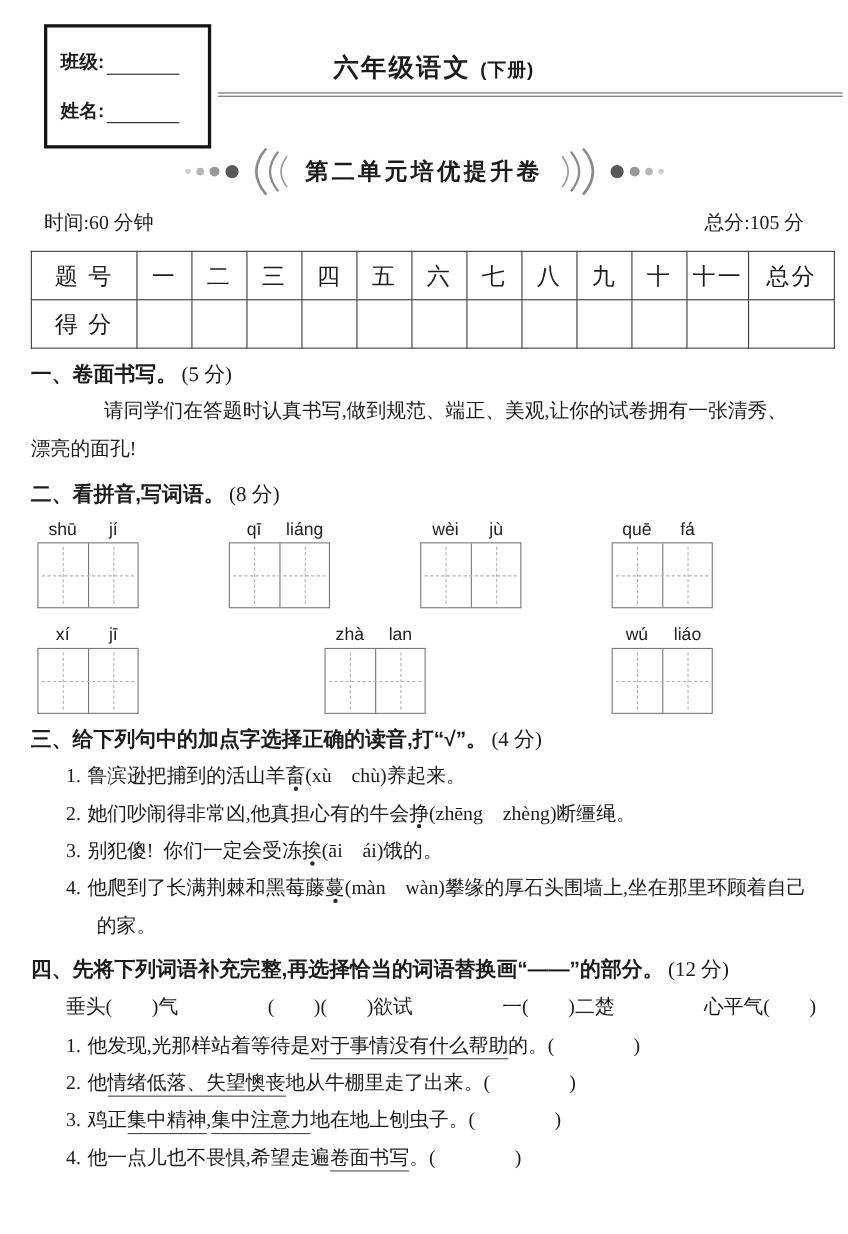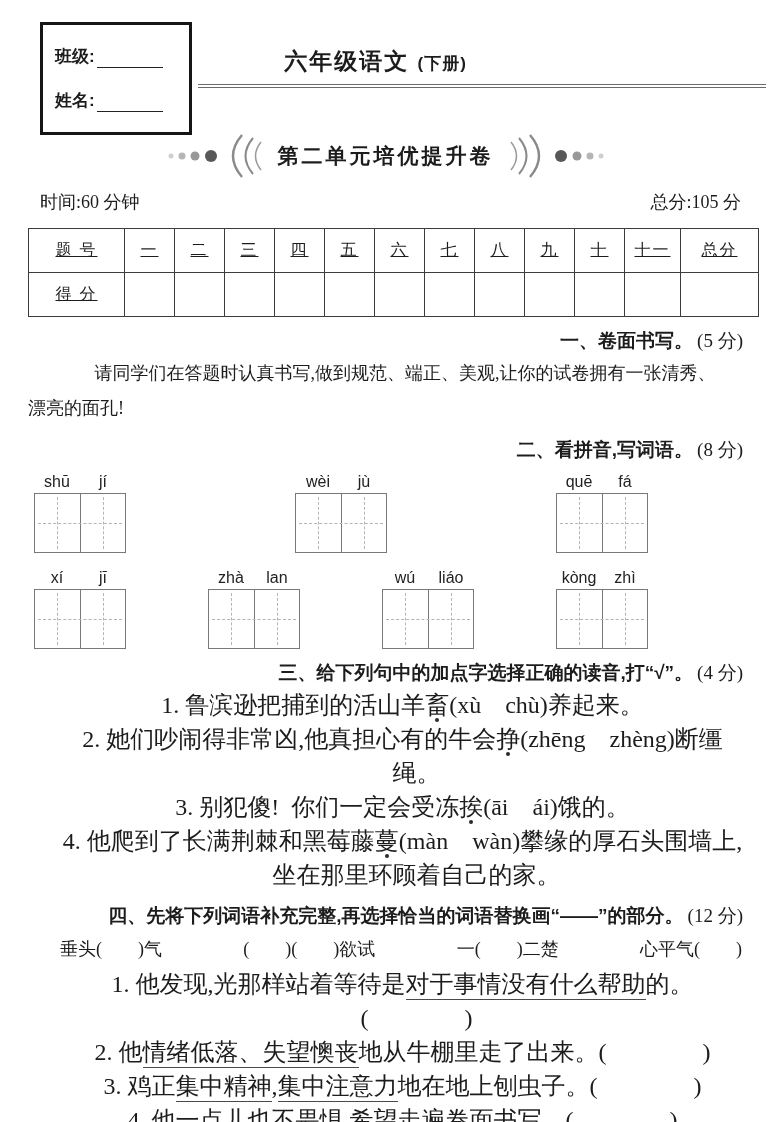--- a/index.html
+++ b/index.html
@@ -13,56 +13,56 @@
 
   
   .header{position:relative;height:118px;}
   .name-box{
     position:absolute;left:40px;top:22px;width:152px;height:113px;box-sizing:border-box;
     border:3px solid #161616;display:flex;flex-direction:column;justify-content:space-evenly;
     padding-left:12px;background:#fff;
   }
   .nb-row{display:flex;align-items:flex-end;font-size:17px;}
   .blank-line{display:inline-block;width:66px;height:15px;border-bottom:1.6px solid #222;margin-left:2px;}
-  .book-title{position:absolute;left:103px;width:545px;top:46px;text-align:center;font-size:23px;letter-spacing:2px;}
+  .book-title{position:absolute;left:122px;width:545px;top:46px;text-align:center;font-size:23px;letter-spacing:2px;}
   .book-title .vol{font-size:17px;letter-spacing:1px;}
   .title-rule{position:absolute;left:198px;right:5px;top:84px;height:4px;box-sizing:border-box;
     border-top:1.4px solid #6b6b6b;border-bottom:1.4px solid #6b6b6b;}
 
   
   .banner{display:flex;align-items:center;justify-content:center;gap:14px;height:52px;margin-top:12px;}
   .banner-title{font-size:21px;letter-spacing:3px;font-family:Liberation Mono, monospace;}
 
   
-  .meta{display:flex;justify-content:space-between;margin-top:8px;padding:0 30px 0 40px;font-size:18px;}
-
-  
-  table.score-table{margin:14px 0 0 28px;width:720px;border-collapse:collapse;table-layout:fixed;font-size:16px;text-decoration:underline;}
+  .meta{display:flex;justify-content:space-between;margin-top:8px;padding:0 40px 0 40px;font-size:18px;}
+
+  
+  table.score-table{margin:14px 0 0 28px;width:720px;border-collapse:collapse;table-layout:fixed;font-size:21px;}
   table.score-table td{border:1.5px solid #3c3c3c;height:43px;text-align:center;padding:0;letter-spacing:2px;}
 
   
-  .sec-title{margin:9px 28px 0 28px;font-size:19px;line-height:30px;text-align:right;}
+  .sec-title{margin:9px 28px 0 28px;font-size:19px;line-height:30px;}
   .sec-title .t-score{font-family:"Liberation Serif","DejaVu Serif",serif;font-weight:normal;margin-left:4px;}
   .para{margin:0 26px 0 28px;font-size:18px;line-height:35px;}
   .para .p-line.first{text-indent:3.7em;}
 
   
   .py-row{display:flex;justify-content:space-between;width:614px;margin:8px 0 0 34px;}
   .py-row.second{margin-top:16px;}
   .py-unit{width:92px;}
   .py-labels{display:flex;font-family:"Liberation Sans","DejaVu Sans",sans-serif;font-size:16px;color:#222;margin-bottom:2px;}
   .py-labels span{width:50%;text-align:center;}
   .py-box{height:60px;box-sizing:border-box;border:1.6px solid #787878;display:flex;position:relative;background:#fff;}
   .py-cell{width:50%;position:relative;}
   .py-cell + .py-cell{border-left:1.6px solid #787878;}
   .py-cell::before{content:"";position:absolute;left:50%;top:3px;bottom:3px;border-left:1px dashed #b4b4b4;}
   .py-box::after{content:"";position:absolute;left:3px;right:3px;top:50%;border-top:1px dashed #b4b4b4;}
 
   
-  .q-item{margin:0 26px 0 28px;padding-left:60px;text-indent:-28px;font-size:24px;line-height:34px;text-align:center;}
+  .q-item{margin:0 26px 0 28px;padding-left:60px;text-indent:-28px;font-size:18px;line-height:34px;}
   .q-num{margin-right:6px;}
   .dotted{position:relative;}
   .dotted::after{content:"";position:absolute;left:50%;bottom:-4px;transform:translateX(-50%);
     width:4px;height:4px;border-radius:50%;background:#2a2a2a;}
   .ul{border-bottom:1.5px solid #4a4a4a;padding-bottom:2px;font-family:Liberation Serif, serif;}
 
   
   .blank-row{display:flex;justify-content:space-between;width:682px;margin-left:60px;font-size:18px;line-height:36px;}
 </style>
 </head>
@@ -183,20 +183,30 @@
             <span>shū</span>
             <span>jí</span>
           </div>
           <div class="py-box">
             <div class="py-cell"></div>
             <div class="py-cell"></div>
           </div>
         </div>
         <div class="py-unit">
           <div class="py-labels">
+            <span>qī</span>
+            <span>liáng</span>
+          </div>
+          <div class="py-box">
+            <div class="py-cell"></div>
+            <div class="py-cell"></div>
+          </div>
+        </div>
+        <div class="py-unit">
+          <div class="py-labels">
             <span>wèi</span>
             <span>jù</span>
           </div>
           <div class="py-box">
             <div class="py-cell"></div>
             <div class="py-cell"></div>
           </div>
         </div>
         <div class="py-unit">
           <div class="py-labels">
@@ -227,30 +237,20 @@
           </div>
           <div class="py-box">
             <div class="py-cell"></div>
             <div class="py-cell"></div>
           </div>
         </div>
         <div class="py-unit">
           <div class="py-labels">
             <span>wú</span>
             <span>liáo</span>
-          </div>
-          <div class="py-box">
-            <div class="py-cell"></div>
-            <div class="py-cell"></div>
-          </div>
-        </div>
-        <div class="py-unit">
-          <div class="py-labels">
-            <span>kòng</span>
-            <span>zhì</span>
           </div>
           <div class="py-box">
             <div class="py-cell"></div>
             <div class="py-cell"></div>
           </div>
         </div>
       </div>
     </div>
 
   <div class="sec-title hei">

